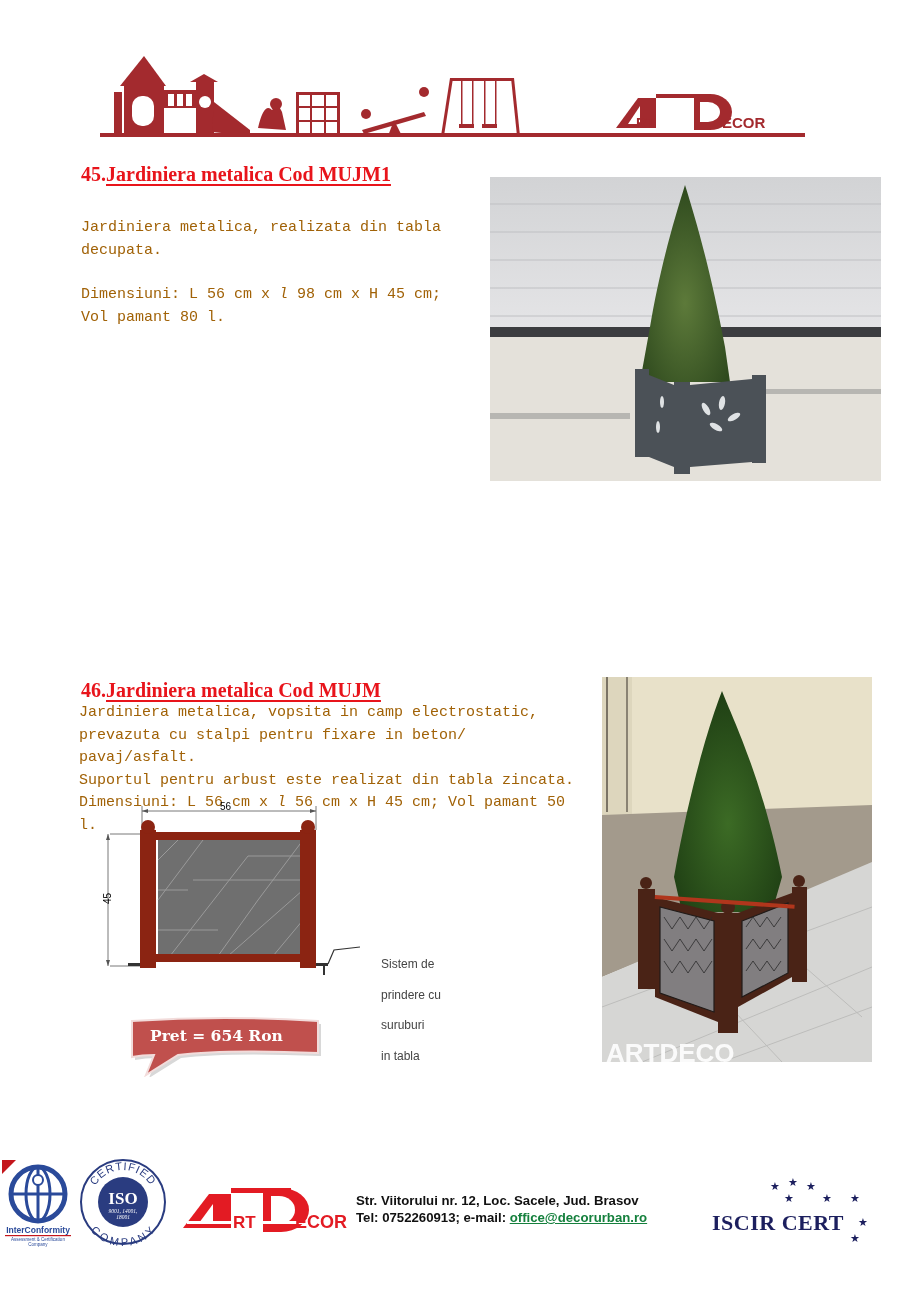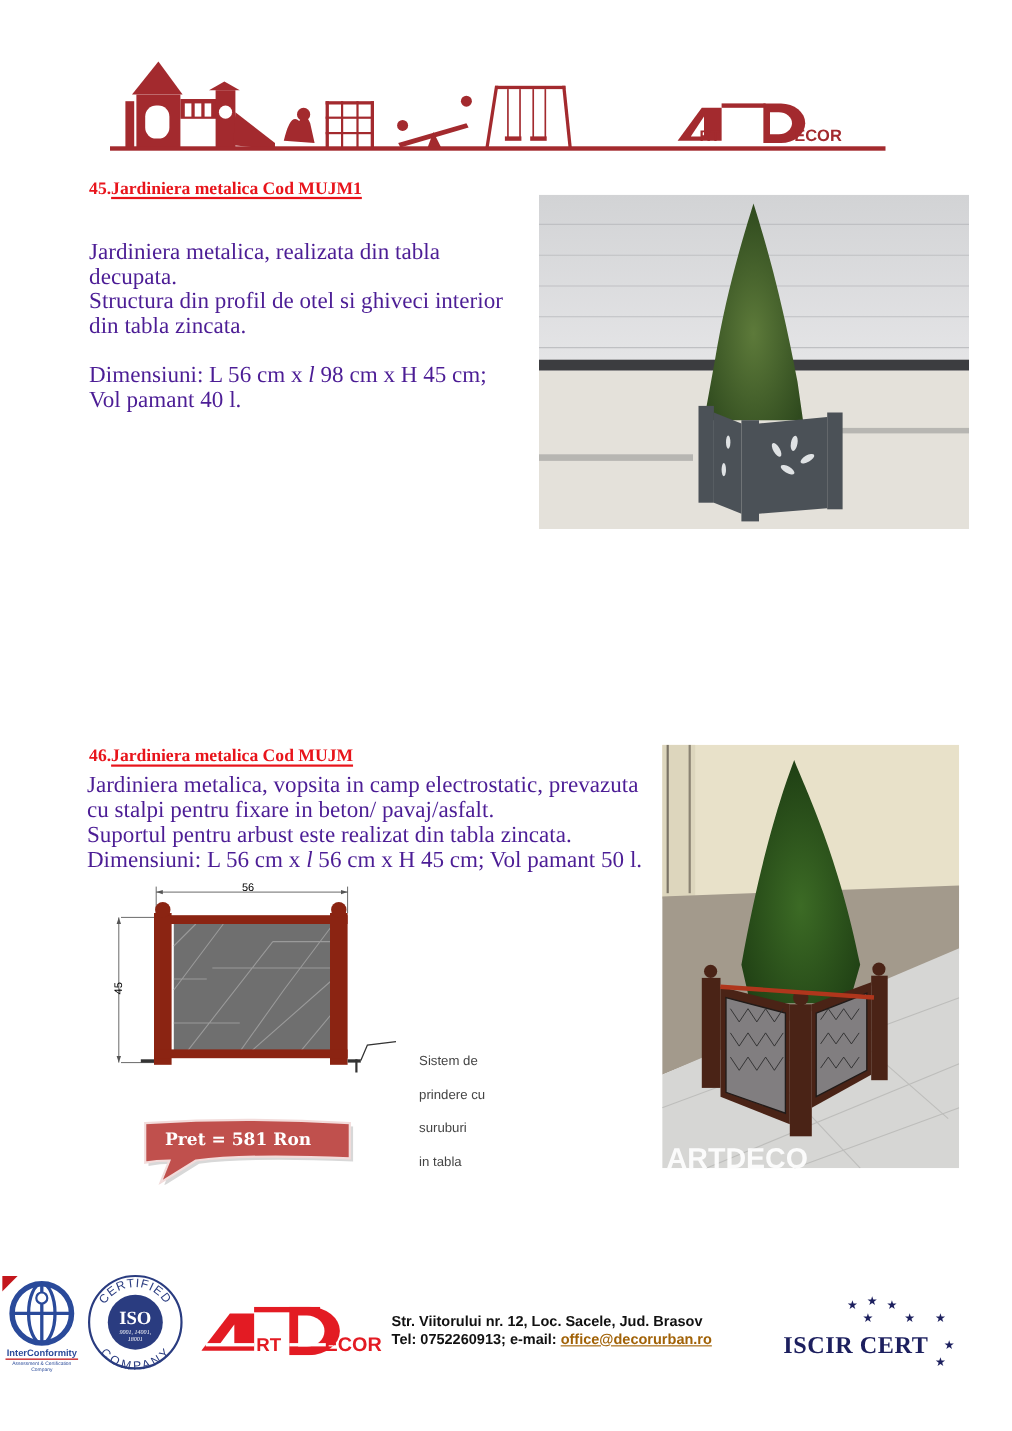--- a/index.html
+++ b/index.html
@@ -3,23 +3,23 @@
 <meta charset="utf-8">
 <style>
   html, body { margin:0; padding:0; background:#ffffff; }
   body { width:920px; height:1301px; position:relative; overflow:hidden; font-family:"Liberation Serif", serif; color:#111; }
   .abs { position:absolute; }
 
   
   #header-banner { left:100px; top:52px; width:705px; height:88px; }
   #header-line { left:100px; top:133px; width:705px; height:4px; background:#a32a2e; }
 
-  .heading { font-family:"Liberation Serif", serif; font-weight:bold; font-size:16px; color:#e8141b; }
+  .heading { font-family:"Liberation Serif", serif; font-weight:bold; font-size:20px; color:#e8141b; }
   .heading .u { text-decoration:underline; text-decoration-thickness:2px; text-underline-offset:3px; }
-  .para { font-size:21px; line-height:22.5px; color:#4c1d95; }
+  .para { font-size:15px; line-height:22.5px; color:#a16207;font-family:Liberation Mono, monospace; }
   .para p { margin:0; }
   .gap { height:22px; }
 
   #s45-title { left:81px; top:163px; }
   #s45-desc { left:81px; top:217px; width:400px; }
   #s45-photo { left:490px; top:177px; width:391px; height:304px; overflow:hidden; }
 
   #s46-title { left:81px; top:647px;margin-top:32px; }
   #s46-desc { left:79px; top:702px; width:510px; }
   #s46-photo { left:602px; top:677px; width:270px; height:385px; overflow:hidden; }
@@ -31,21 +31,21 @@
 
   #price-tag { left:128px; top:1015px; width:195px; height:62px; }
   #price-text { left:150px; top:1026px; font-family:"DejaVu Serif", serif; font-weight:bold; font-size:15.5px; color:#fff; }
 
   
   #footer-interconf { left:2px; top:1160px; width:72px; height:90px; }
   #footer-iso { left:79px; top:1158px; width:88px; height:88px; }
   #footer-logo { left:183px; top:1188px; width:178px; height:44px; }
   #footer-address { left:356px; top:1192px; font-family:"Liberation Sans", sans-serif; font-weight:bold; font-size:13.2px; line-height:17px; color:#111; }
   #footer-address p { margin:0; }
-  #footer-email { color:#a16207; text-decoration:underline; }
+  #footer-email { color:#15803d; text-decoration:underline; }
   #footer-iscir { left:710px; top:1175px; width:160px; height:70px; }
   #iscir-text { left:712px; top:1210px; font-family:"Liberation Serif", serif; font-weight:bold; font-size:22px; color:#1c1f5e; letter-spacing:0.5px; }
 </style>
 </head>
 <body>
 
 <svg id="header-banner" class="abs" viewBox="0 0 705 88">
   <g fill="#a32a2e">
 
     <polygon points="20,34 44,4 66,34"></polygon>
@@ -98,24 +98,23 @@
     <text x="622" y="76" font-family="Liberation Sans, sans-serif" font-weight="bold" font-size="15" fill="#a32a2e">ECOR</text>
   </g>
 </svg>
 <div id="header-line" class="abs"></div>
 
 <div id="s45-title" class="abs heading">
   <span>45.</span><span class="u">Jardiniera metalica Cod MUJM1</span>
 </div>
 <div id="s45-desc" class="abs para">
   <p>Jardiniera metalica, realizata din tabla decupata.</p>
-  <p>Structura din profil de otel si ghiveci interior din tabla zincata.</p>
   <div class="gap"></div>
   <p><span>Dimensiuni: L 56 cm x </span><i>l</i><span> 98 cm x H 45 cm;</span></p>
-  <p>Vol pamant 40 l.</p>
+  <p>Vol pamant 80 l.</p>
 </div>
 <svg id="s45-photo" class="abs" viewBox="0 0 391 304" preserveAspectRatio="none">
   <defs>
     <linearGradient id="g45wall" x1="0" y1="0" x2="0" y2="1">
       <stop offset="0" stop-color="#d2d3d5"></stop>
         <stop offset="1" stop-color="#e6e6e8"></stop>
     </linearGradient>
     <radialGradient id="g45tree" cx="0.5" cy="0.6" r="0.6">
       <stop offset="0" stop-color="#5d7a3a"></stop>
         <stop offset="1" stop-color="#2f4a1e"></stop>
@@ -202,21 +201,21 @@
   <p>Sistem de</p>
   <p>prindere cu</p>
   <p>suruburi</p>
   <p>in tabla</p>
 </div>
 
 <svg id="price-tag" class="abs" viewBox="0 0 195 62">
   <path d="M4,6 Q96,0 190,6 L190,38 Q96,34 50,40 L18,60 L26,40 Q14,40 4,42 Z" fill="#d8d8d8" transform="translate(3,3)"></path>
   <path d="M4,6 Q96,0 190,6 L190,38 Q96,34 50,40 L18,60 L26,40 Q14,40 4,42 Z" fill="#c0504d" stroke="#f2dcdb" stroke-width="2"></path>
 </svg>
-<div id="price-text" class="abs">Pret = 581 Ron</div>
+<div id="price-text" class="abs">Pret = 654 Ron</div>
 
 <svg id="s46-photo" class="abs" viewBox="0 0 270 385" preserveAspectRatio="none">
   <defs>
     <radialGradient id="g46tree" cx="0.5" cy="0.6" r="0.6">
       <stop offset="0" stop-color="#3c6b25"></stop>
         <stop offset="1" stop-color="#1f3f14"></stop>
     </radialGradient>
   </defs>
   <rect width="270" height="140" fill="#e8e1c9"></rect>
   <rect x="0" y="0" width="30" height="140" fill="#ddd6bd"></rect>

